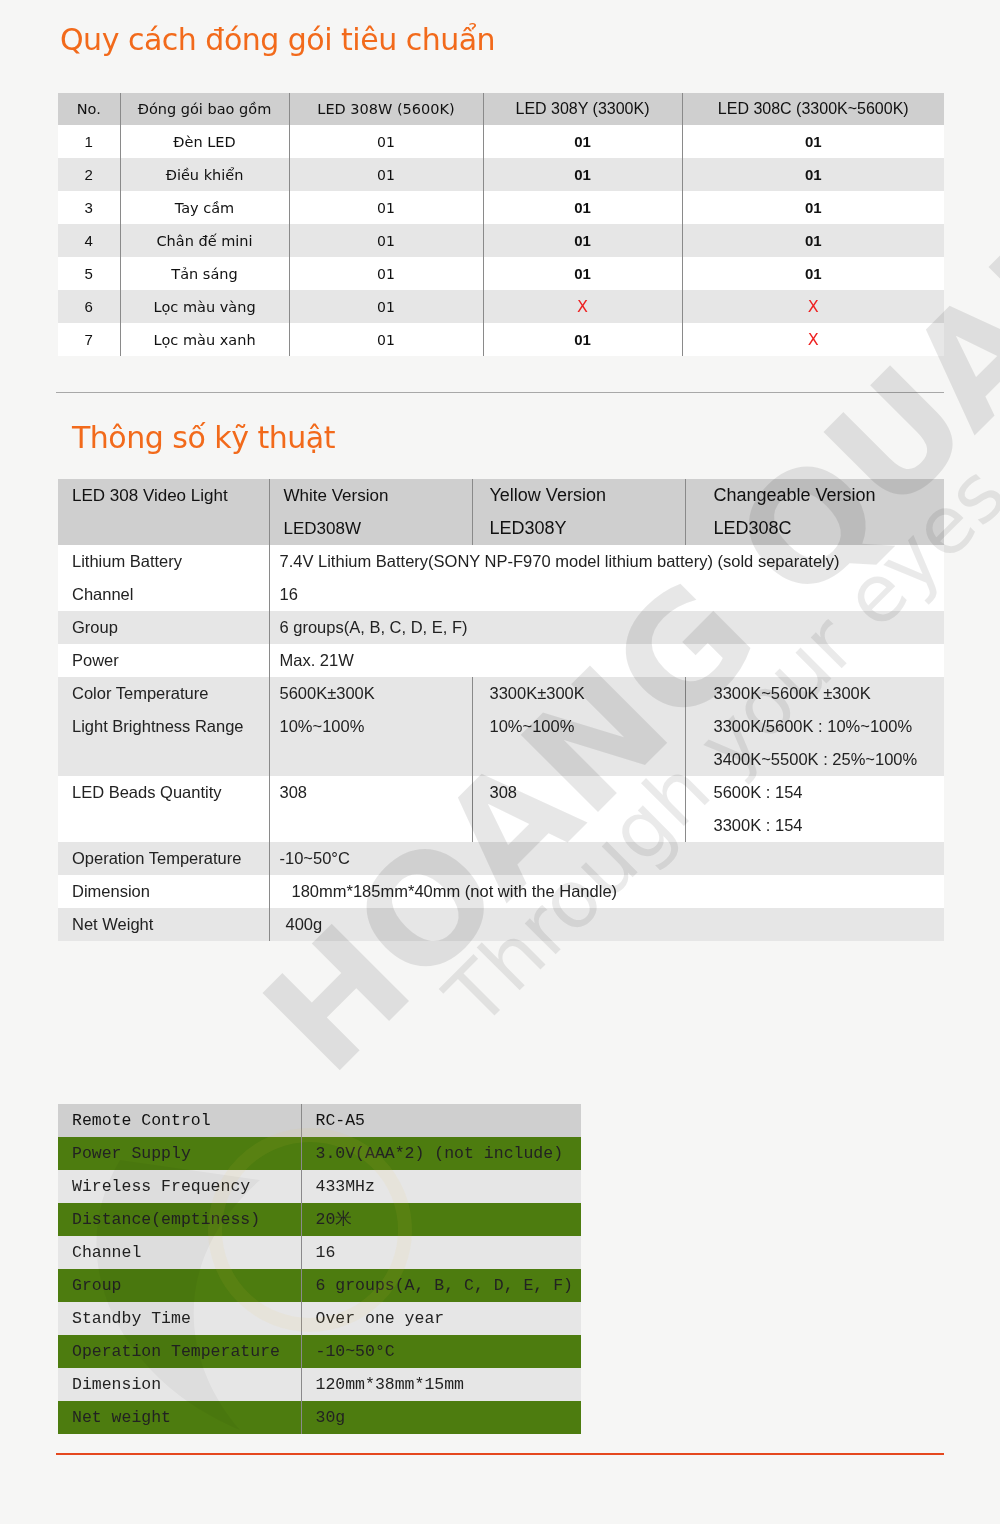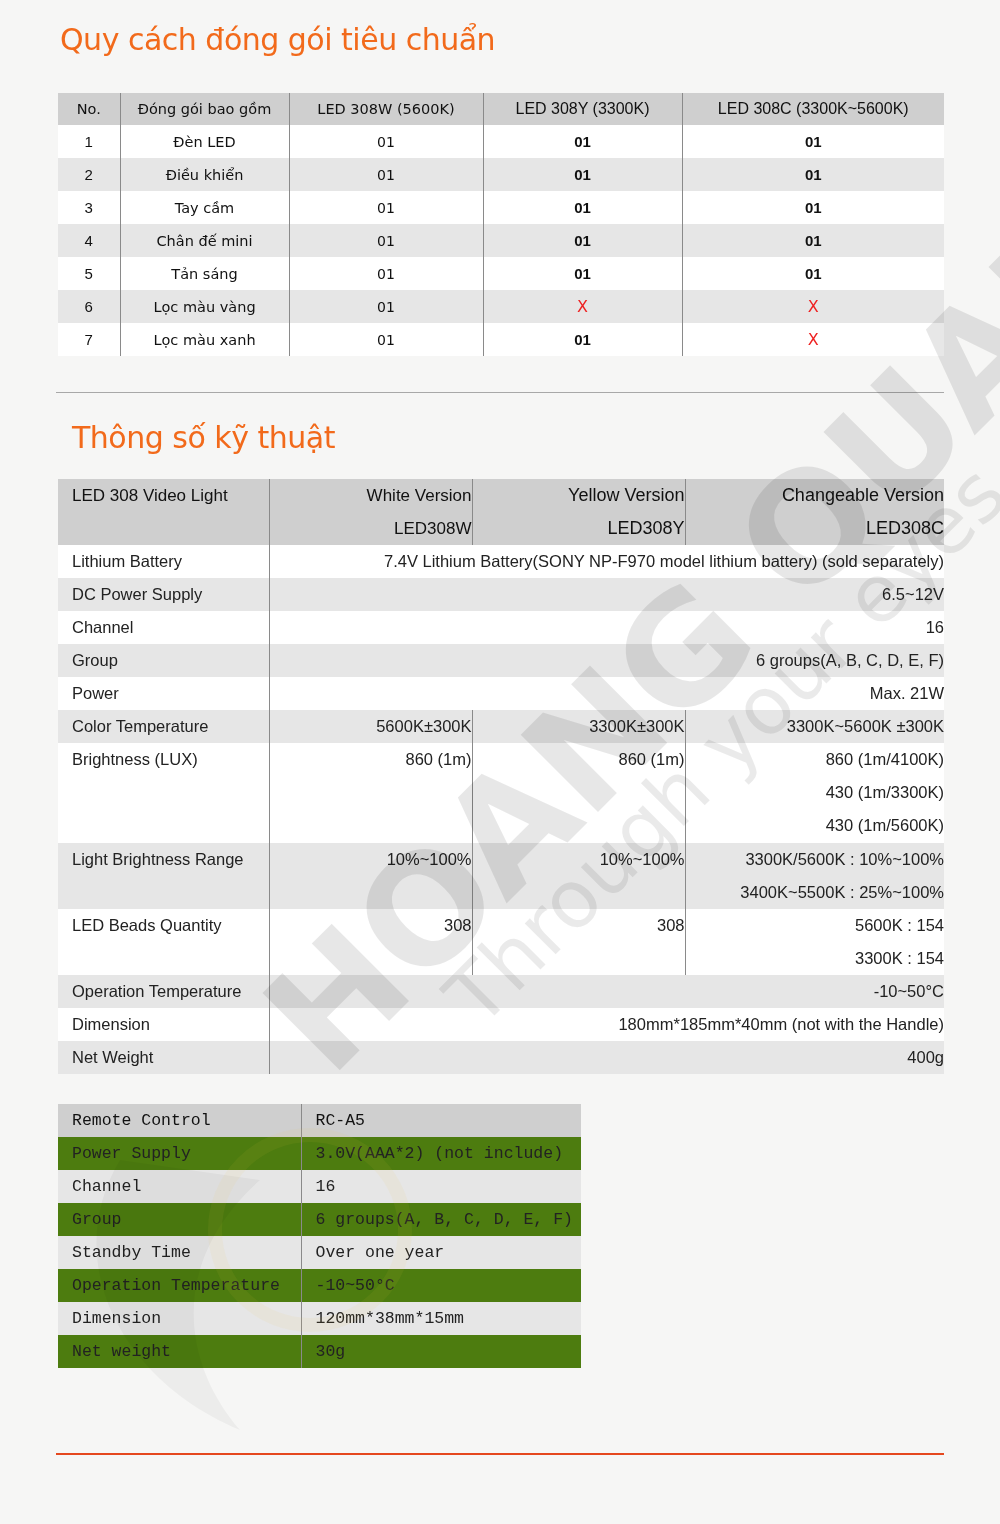--- a/index.html
+++ b/index.html
@@ -46,21 +46,21 @@
   #spec-table { left: 58px; top: 479px; width: 886px; font-size: 16.5px; color: #222; }
   #spec-table td { padding: 0 0 0 14px; vertical-align: top; line-height: 33px; margin-left: 32px; }
   #spec-table .head td { background: #cfcfcf; font-size: 18px; color: #111; }
   #spec-table .head td.first { font-size: 17px; }
   #spec-table .g td { background: #e6e6e6; }
   #spec-table .w td { background: #ffffff; }
   #spec-table .col1 { width: 211px; }
   #spec-table .col2 { width: 203px; }
   #spec-table .col3 { width: 213px; }
   #spec-table .col4 { width: 259px; }
-  #spec-table td + td { border-left: 1.3px solid #8a8a8a; text-align: right; }
+  #spec-table td + td { border-left: 1.3px solid #8a8a8a; }
 
   
   #remote-table { left: 58px; top: 1104px; width: 523px; font-size: 16.5px; color: #222; }
   #remote-table td { padding: 0 0 0 14px; line-height: 33px; height: 33px; font-family: Liberation Mono, monospace; }
   #remote-table .head td { background: #cfcfcf; color: #111; }
   #remote-table .g td { background: #e6e6e6; }
   #remote-table .w td { background: #4d7c0f; }
   #remote-table .r1 { width: 243px; }
   #remote-table td + td { border-left: 1.3px solid #8a8a8a; }
 
@@ -152,51 +152,37 @@
     </td>
     <td class="col4" style="padding-left:28px">
       <div>Changeable Version</div>
       <div>LED308C</div>
     </td>
   </tr>
   <tr class="w">
     <td>Lithium Battery</td>
     <td colspan="3" style="padding-left:10px">7.4V Lithium Battery(SONY NP-F970 model lithium battery)  (sold separately)</td>
   </tr>
-  <tr class="g">
-    <td>DC Power Supply</td>
-    <td colspan="3" style="padding-left:10px">6.5~12V</td>
-  </tr>
   <tr class="w">
     <td>Channel</td>
     <td colspan="3" style="padding-left:10px">16</td>
   </tr>
   <tr class="g">
     <td>Group</td>
     <td colspan="3" style="padding-left:10px">6 groups(A, B, C, D, E, F)</td>
   </tr>
   <tr class="w">
     <td>Power</td>
     <td colspan="3" style="padding-left:10px">Max. 21W</td>
   </tr>
   <tr class="g">
     <td>Color Temperature</td>
     <td style="padding-left:10px">5600K±300K</td>
     <td style="padding-left:17px">3300K±300K</td>
     <td style="padding-left:28px">3300K~5600K ±300K</td>
-  </tr>
-  <tr class="w">
-    <td style="height:100px">Brightness (LUX)</td>
-    <td style="padding-left:10px">860 (1m)</td>
-    <td style="padding-left:17px">860 (1m)</td>
-    <td style="padding-left:28px">
-      <div>860 (1m/4100K)</div>
-      <div>430 (1m/3300K)</div>
-      <div>430 (1m/5600K)</div>
-    </td>
   </tr>
   <tr class="g">
     <td style="height:66px">Light Brightness Range</td>
     <td style="padding-left:10px">10%~100%</td>
     <td style="padding-left:17px">10%~100%</td>
     <td style="padding-left:28px">
       <div>3300K/5600K : 10%~100%</div>
       <div>3400K~5500K : 25%~100%</div>
     </td>
   </tr>
@@ -228,20 +214,28 @@
   <tbody>
       <tr class="head">
     <td class="r1">Remote Control</td>
     <td>RC-A5</td>
   </tr>
   </tbody>
     <tbody id="remote-body">
       <tr class="w">
         <td>Power Supply</td>
         <td>3.0V(AAA*2) (not include)</td>
+      </tr>
+      <tr class="g">
+        <td>Wireless Frequency</td>
+        <td>433MHz</td>
+      </tr>
+      <tr class="w">
+        <td>Distance(emptiness)</td>
+        <td>20米</td>
       </tr>
       <tr class="g">
         <td>Channel</td>
         <td>16</td>
       </tr>
       <tr class="w">
         <td>Group</td>
         <td>6 groups(A, B, C, D, E, F)</td>
       </tr>
       <tr class="g">

